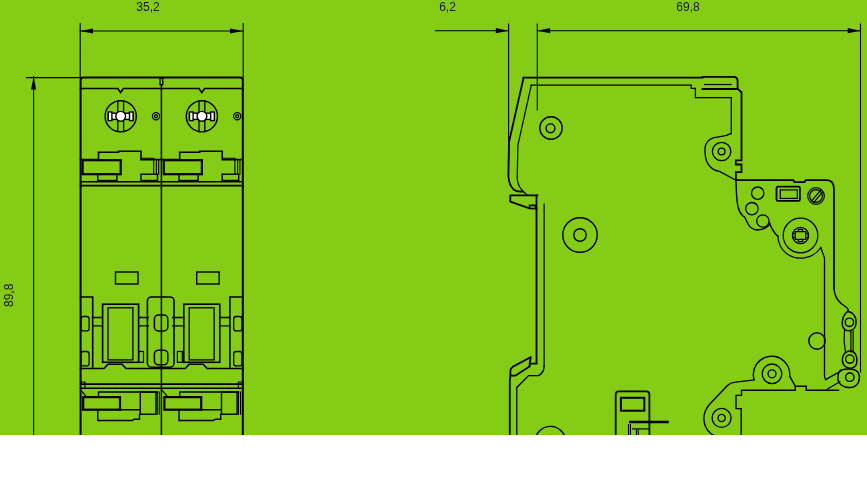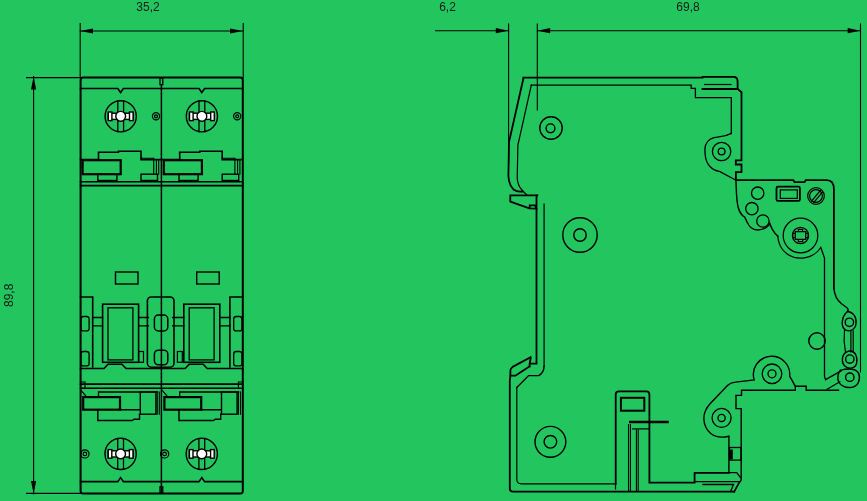--- a/index.html
+++ b/index.html
@@ -1,16 +1,16 @@
 <!DOCTYPE html>
 <html><head>
 <meta charset="utf-8">
 <style>
   html,body{margin:0;padding:0;background:#ffffff;}
-  #page{width:867px;height:501px;position:relative;background:#22c55e;overflow:hidden;}
+  #page{width:867px;height:435px;position:relative;background:#84cc16;overflow:hidden;}
   svg{position:absolute;left:0;top:0;}
   text{font-family:"Liberation Sans", sans-serif;fill:#1a1a1a;}
 </style>
 </head>
 <body>
 <div id="page">
 <svg width="867" height="501" viewBox="0 0 867 501" fill="none" stroke="#000000" stroke-width="1.6" stroke-linecap="square" stroke-linejoin="miter">
 
 <g id="dims" stroke-width="1.1">
 

